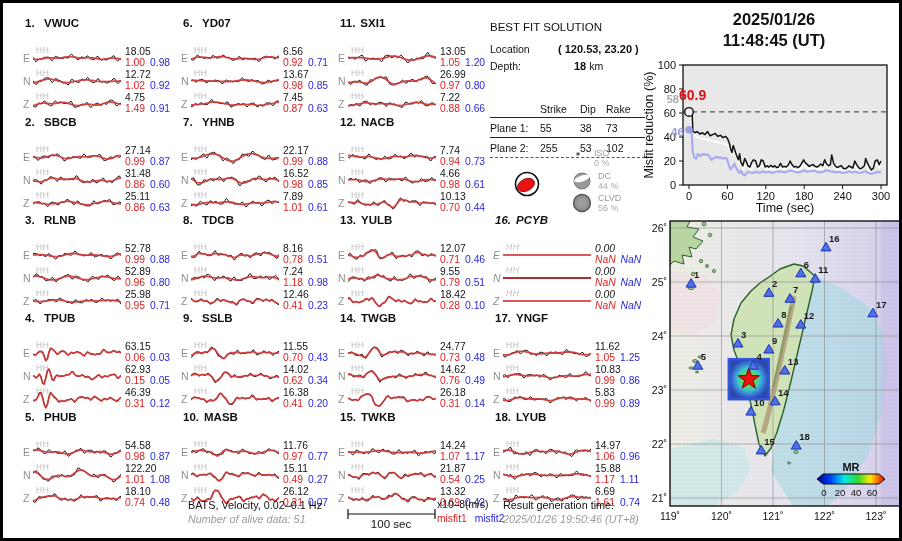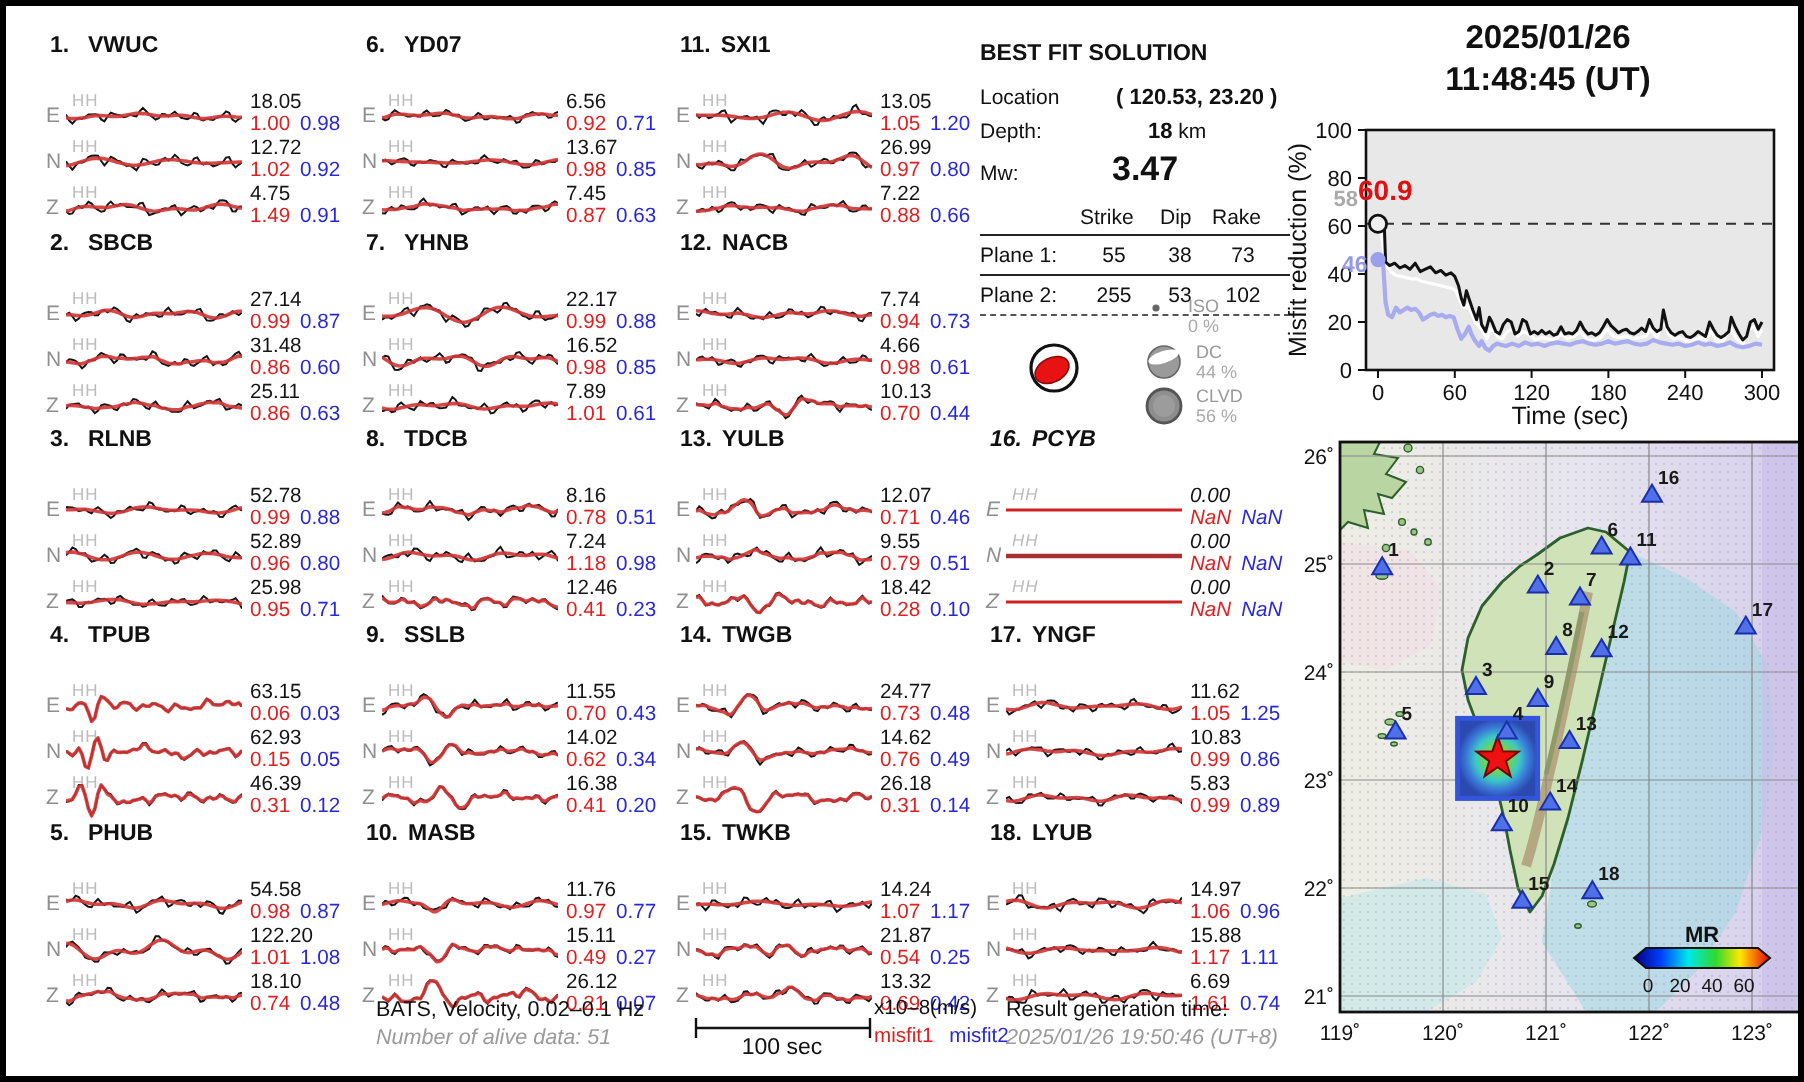--- a/index.html
+++ b/index.html
@@ -11,28 +11,28 @@
   .comp-row{position:absolute;left:0;width:154px;height:22px;}
   .comp-lbl{position:absolute;left:2px;top:5px;width:11px;font-size:10.5px;color:#8f8f8f;}
   .chan-lbl{position:absolute;left:15px;top:-2px;font-size:8.5px;color:#bcbcbc;letter-spacing:.5px;}
   .tracebox{position:absolute;left:12px;top:0;}
   .nums{position:absolute;left:104px;top:-1px;width:50px;font-size:10.3px;line-height:11px;white-space:nowrap;}
   .amp{color:#141414;}
   .m1{color:#e02020;}
   .m2{color:#2828d8;margin-left:5px;}
   
   #bestfit{position:absolute;left:487px;top:12px;width:155px;height:200px;font-size:10.5px;}
-  #bf-title{font-weight:bold;font-size:11.5px;position:absolute;left:0;top:6px;}
+  #bf-title{font-weight:normal;font-size:11.5px;position:absolute;left:0;top:6px;}
   .bf-row{position:absolute;left:0;width:155px;display:flex;align-items:baseline;}
   .bf-label{width:52px;}
   .bold{font-weight:bold;font-size:11px;margin-left:16px;}
   .mw-val{font-weight:bold;font-size:17px;margin-left:14px;}
   .tbl{position:absolute;left:0;width:155px;display:grid;grid-template-columns:50px 40px 26px 37px;font-size:10.5px;}
   .tbl .h{text-align:left;}
-  .tbl .n{text-align:center;padding-right:6px;}
+  .tbl .n{text-align:left;padding-right:6px;}
   .rule{position:absolute;left:0;width:155px;border-top:1px solid #222;}
   .rule.dash{border-top:1px dashed #555;}
   
   #datetime{position:absolute;left:640px;top:6px;width:262px;text-align:center;
             font-weight:bold;font-size:16.5px;line-height:21px;}
   
   .foot{position:absolute;font-size:10.8px;white-space:nowrap;}
   .gray{color:#9a9a9a;font-style:italic;}
   #scalebar-label{width:90px;text-align:center;font-size:11.5px;}
   svg text{font-family:"Liberation Sans",sans-serif;}
@@ -693,24 +693,20 @@
   <div id="bestfit">
     <div id="bf-title">BEST FIT SOLUTION</div>
     <div class="bf-row" style="top:28px">
       <span class="bf-label">Location</span>
       <span class="bold">( 120.53,  23.20 )</span>
     </div>
     <div class="bf-row" style="top:45px">
       <span class="bf-label">Depth:</span>
       <span style="margin-left:16px"><span class="bold">18</span>
       <span>km</span></span>
-    </div>
-    <div class="bf-row" style="top:60px">
-      <span class="bf-label">Mw:</span>
-      <span class="mw-val">3.47</span>
     </div>
     <div class="tbl" style="top:88px">
       <span></span>
       <span class="h">Strike</span>
       <span class="h">Dip</span>
       <span class="h">Rake</span>
     </div>
     <div class="rule" style="top:102px"></div>
     <div class="tbl" style="top:107px">
       <span>Plane 1:</span>

